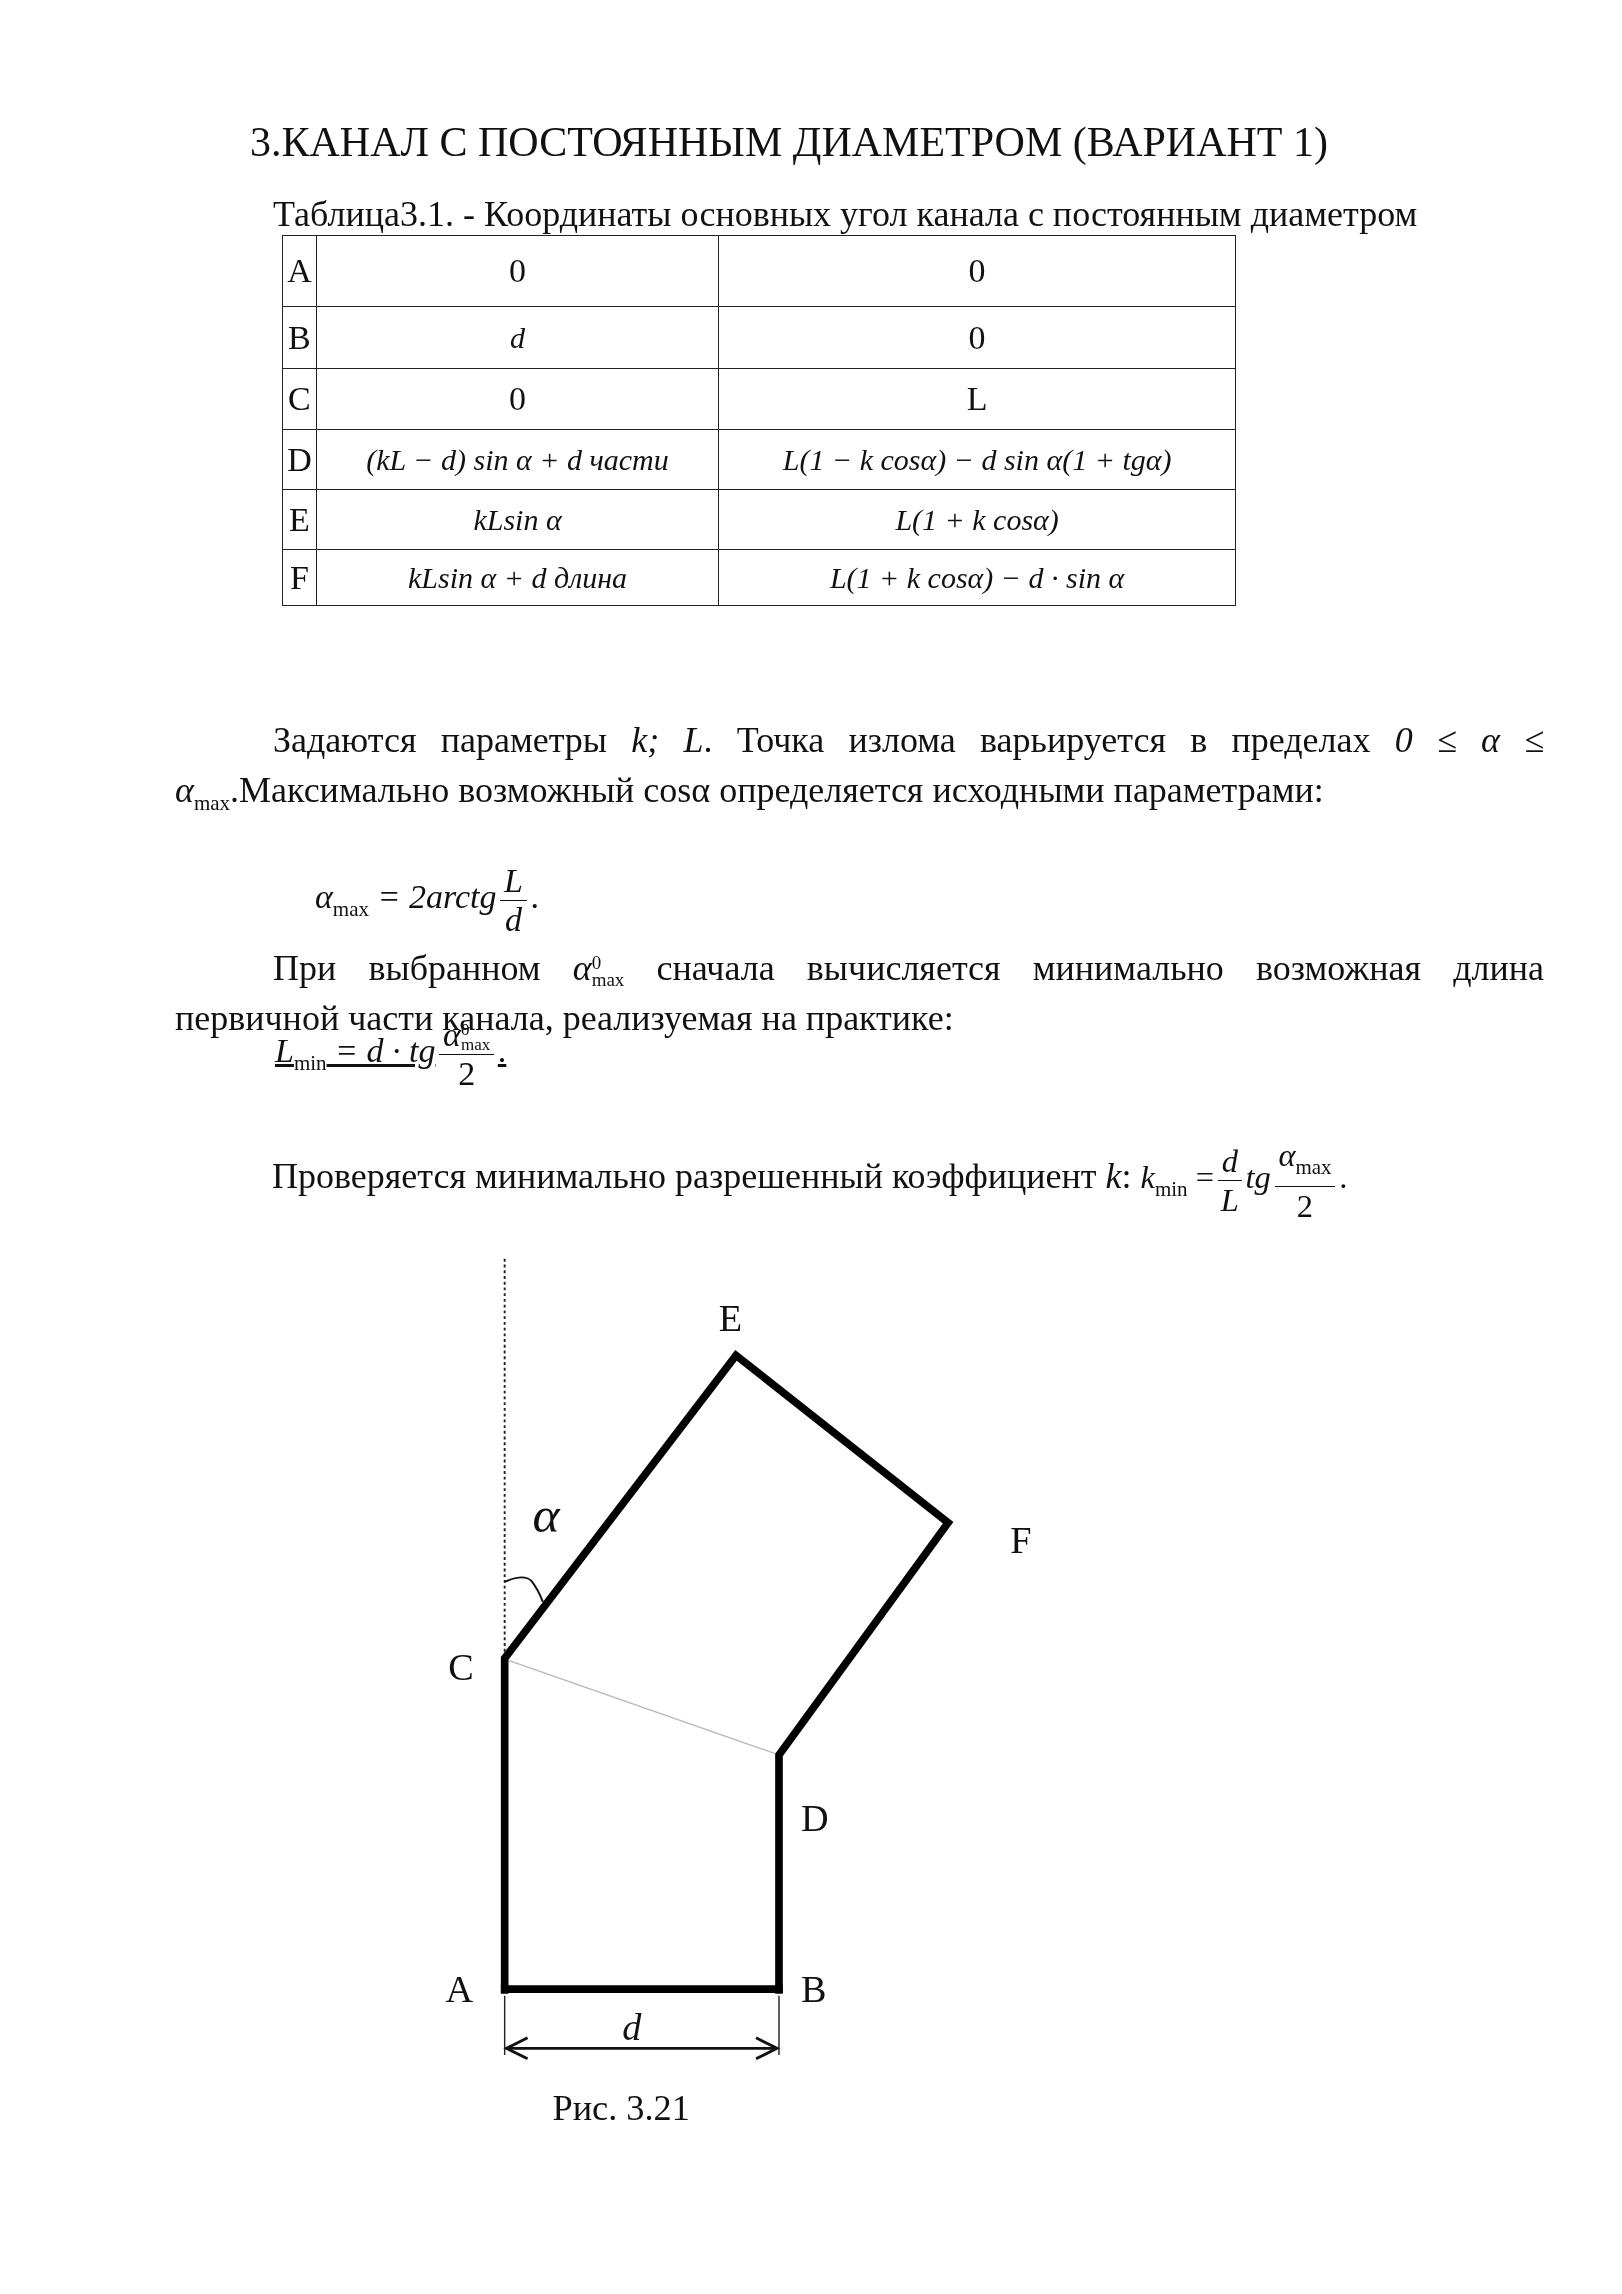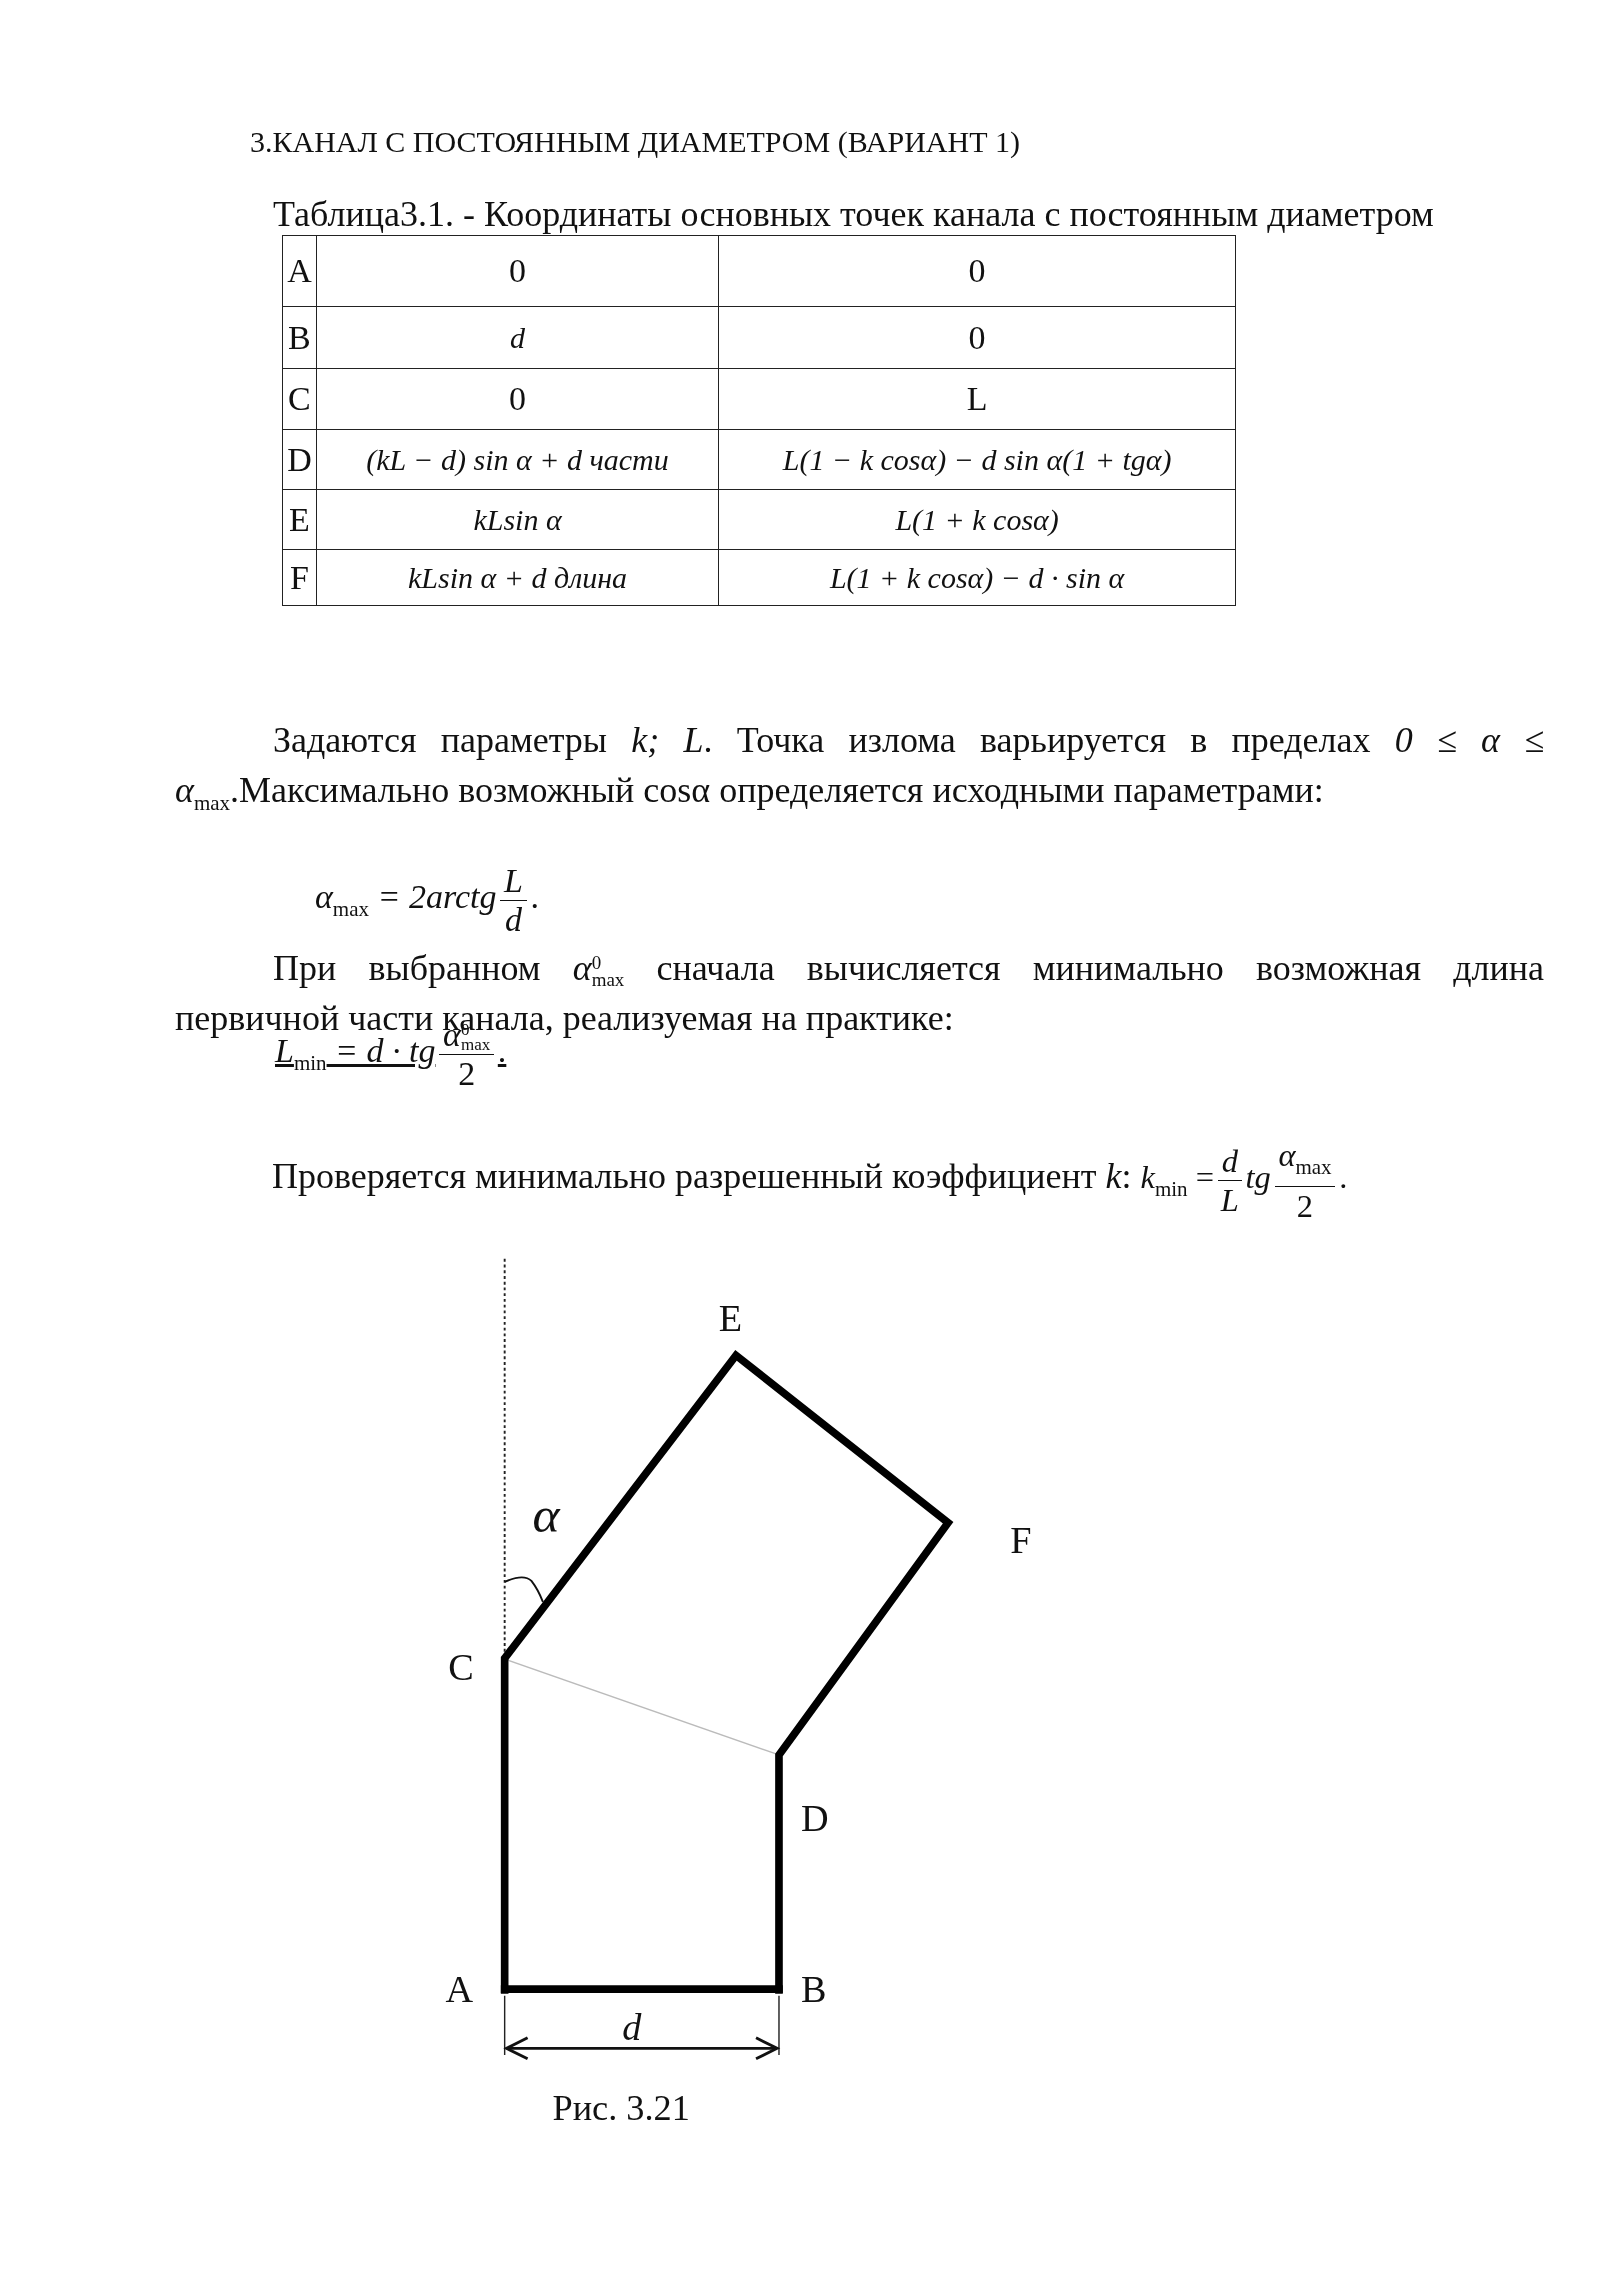--- a/index.html
+++ b/index.html
@@ -1,19 +1,19 @@
 <!DOCTYPE html>
 <html><head>
 <meta charset="utf-8">
 <style>
   html, body { margin: 0; padding: 0; background: #ffffff; }
   body { width: 1622px; height: 2294px; position: relative; overflow: hidden;
          font-family: "Liberation Serif", "DejaVu Serif", serif; color: #111; }
   .abs { position: absolute; white-space: nowrap; }
-  .title { left: 250px; top: 117px; font-size: 30px; line-height: 50px; }
+  .title { left: 250px; top: 117px; font-size: 42px; line-height: 50px; }
   .caption { left: 273px; top: 193px; font-size: 36px; line-height: 42px; }
   table.coords { position: absolute; left: 282px; top: 235px; width: 954px; border-collapse: collapse; }
   table.coords td, table.coords th { border: 1.9px solid #222; text-align: center; vertical-align: middle; padding: 0; font-weight: normal; }
   table.coords th { font-size: 34px; height: 57px; }
   table.coords td.pt { font-size: 34px; }
   table.coords td.math { font-size: 30px; font-style: italic; }
   table.coords td.plain { font-size: 34px; }
   .c1 { width: 141px; } .c2 { width: 348px; } .c3 { width: 463px; }
   .para { position: absolute; left: 175px; width: 1369px; font-size: 36px; line-height: 50px; text-align: justify; }
   .para .indent { display: inline-block; width: 98px; }
@@ -25,21 +25,21 @@
   .frac .den.it { font-style: italic; }
   .formula { position: absolute; font-size: 34px; font-style: italic; white-space: nowrap; }
   svg.diagram { position: absolute; left: 0; top: 0; }
   .lbl { font-family: "Liberation Serif", serif; font-size: 40px; fill: #111; }
   .lbl-it { font-family: "Liberation Serif", serif; font-size: 40px; font-style: italic; fill: #111; }
 </style>
 </head>
 <body>
 
 <div class="abs title">3.КАНАЛ С ПОСТОЯННЫМ ДИАМЕТРОМ (ВАРИАНТ 1)</div>
-<div class="abs caption">Таблица3.1. - Координаты основных точек канала с постоянным диаметром</div>
+<div class="abs caption">Таблица3.1. - Координаты основных угол канала с постоянным диаметром</div>
 
 <table class="coords">
   <tbody>
   <tr style="height:71px">
     <td class="pt">A</td>
     <td class="plain">0</td>
     <td class="plain">0</td>
   </tr>
   <tr style="height:62px">
     <td class="pt">B</td>

